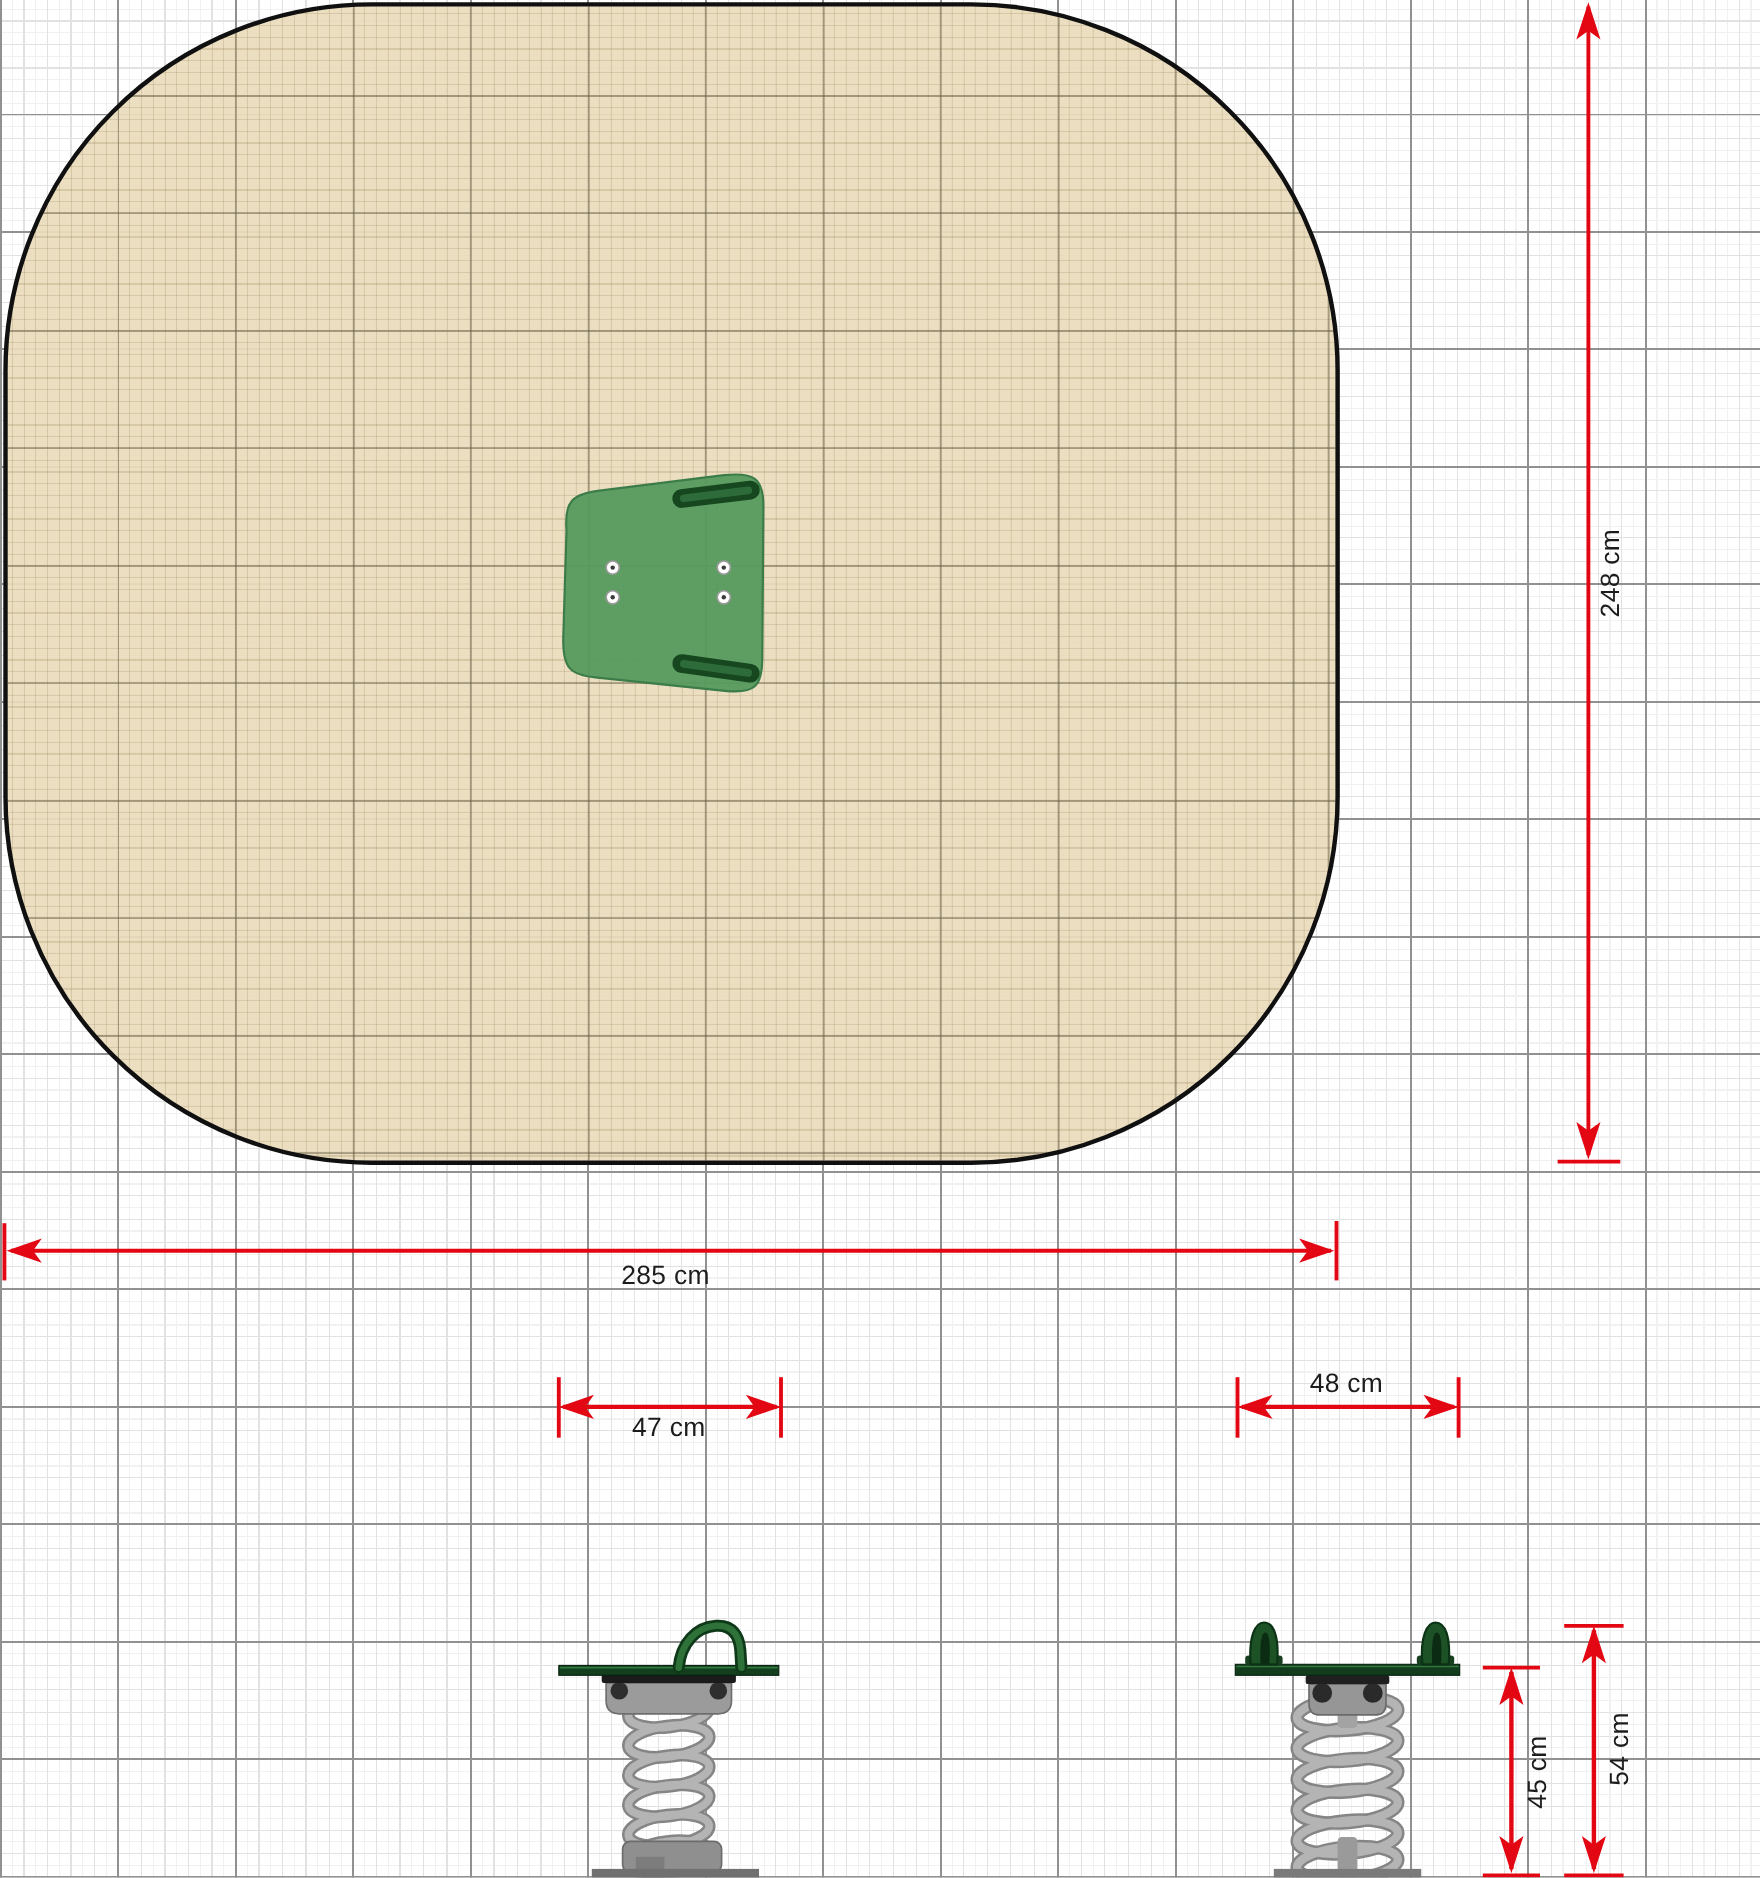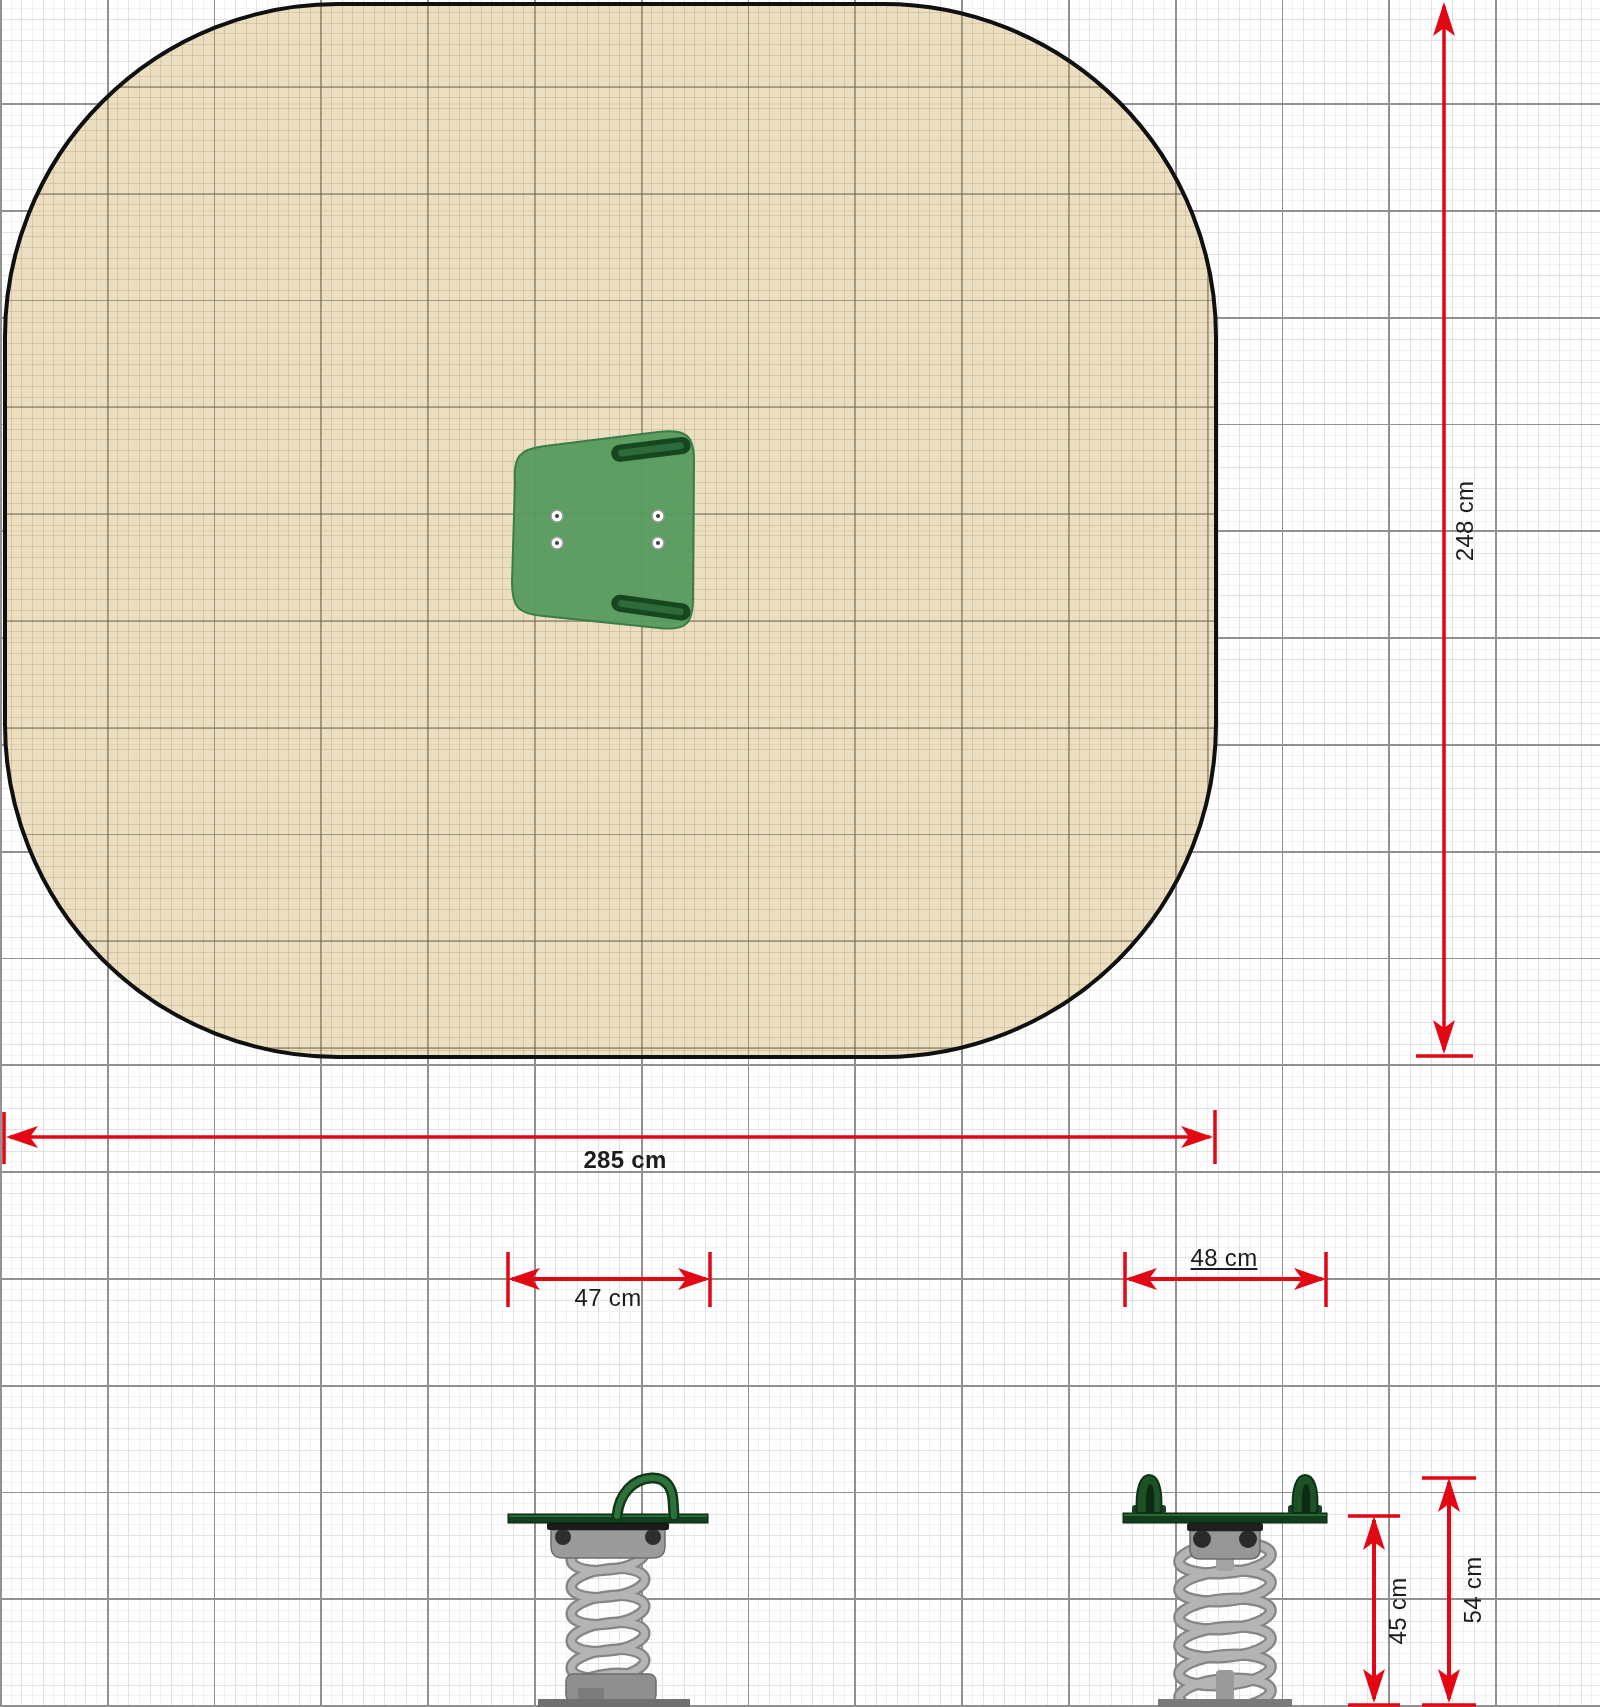--- a/index.html
+++ b/index.html
@@ -200,20 +200,20 @@
 
     <g>
       <line class="red" x1="1449" y1="1482" x2="1449" y2="1699" stroke-width="4"></line>
       <polygon class="redfill" points="1449,1478 1438,1512 1449,1504 1460,1512"></polygon>
       <polygon class="redfill" points="1449,1703 1438,1669 1449,1677 1460,1669"></polygon>
       <line class="red" x1="1422" y1="1478" x2="1476" y2="1478" stroke-width="3.5"></line>
       <line class="red" x1="1422" y1="1705" x2="1476" y2="1705" stroke-width="3.5"></line>
     </g>
   </svg>
 
-  <div class="dim-label" style="left:625px;top:1160px;font-weight:bold;">285 cm</div>
+  <div class="dim-label" style="left:605px;top:1160px;">285 cm</div>
   <div class="dim-label vertical" style="left:1465px;top:521px;">248 cm</div>
   <div class="dim-label" style="left:608px;top:1258px;margin-top:40px;">47 cm</div>
-  <div class="dim-label" style="left:1224px;top:1258px;text-decoration:underline;">48 cm</div>
+  <div class="dim-label" style="left:1224px;top:1258px;">48 cm</div>
   <div class="dim-label vertical" style="left:1398px;top:1611px;">45 cm</div>
   <div class="dim-label vertical" style="left:1473px;top:1590px;">54 cm</div>
 
 </div>
 
 </body></html>

